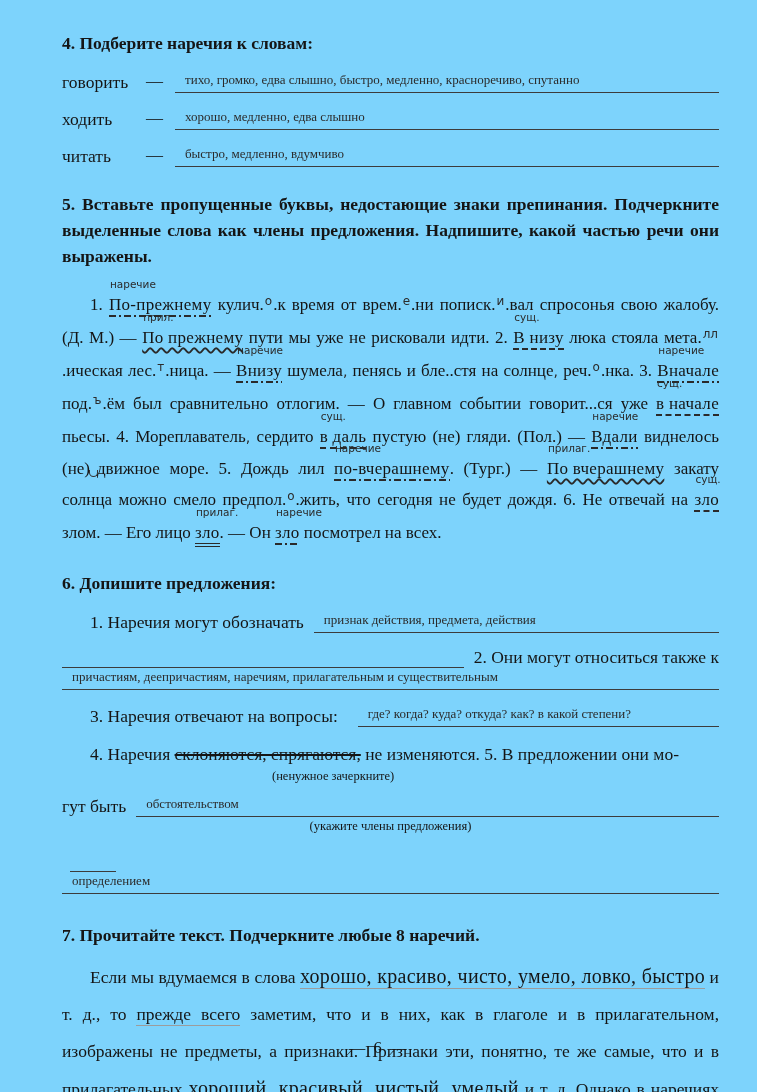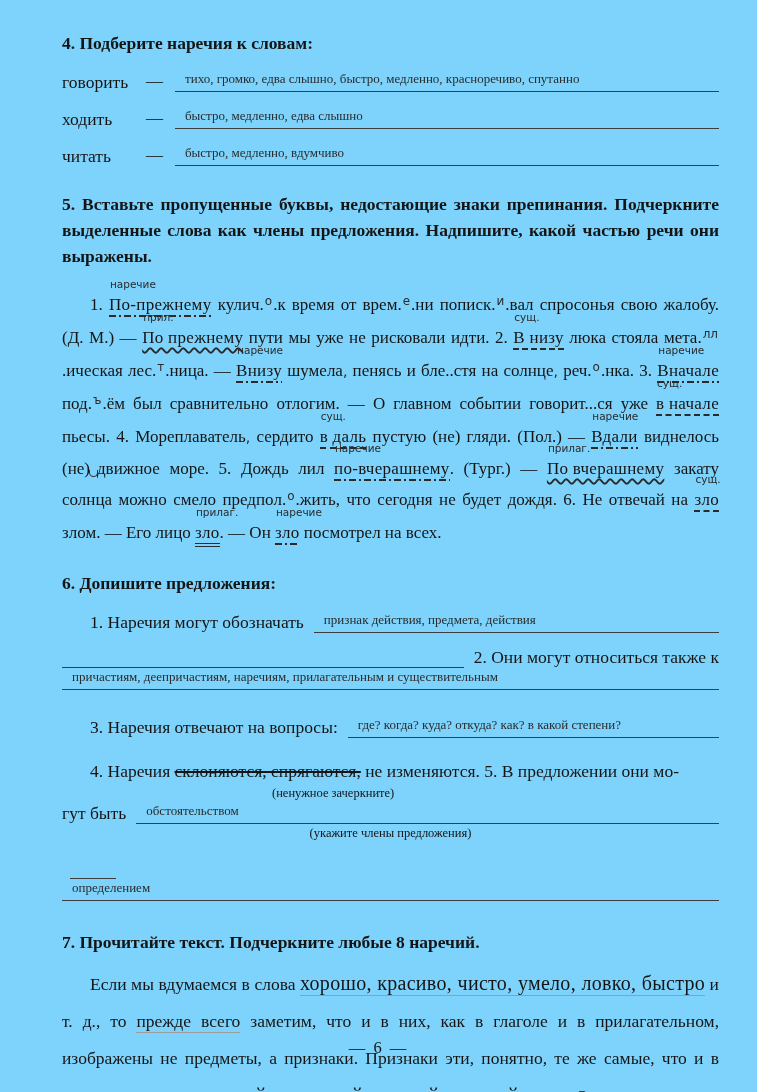--- a/index.html
+++ b/index.html
@@ -5,21 +5,21 @@
   * { box-sizing: border-box; }
   html,body { margin:0; padding:0; background:#ffffff; }
   .page {
     width:757px; height:1092px; background:#7dd3fc; position:relative;
     font-family:"Liberation Serif", serif; color:#151515;
     padding:30px 38px 0 62px; overflow:hidden;
   }
   .ex-title { font-weight:bold; font-size:17.5px; line-height:26px; text-align:justify; }
 
   
-  .ex4-row { display:flex; align-items:center; margin-top:15px; }
+  .ex4-row { display:flex; align-items:flex-end; margin-top:15px; }
   .ex4-word { font-size:17.5px; width:84px; flex:0 0 auto; }
   .ex4-dash { flex:0 0 auto; margin:0 12px 2px 0; font-size:17px; }
   .blank {
     flex:1; border-bottom:1.7px solid #3c3c3c; min-height:20px;
     font-family:Liberation Serif, serif; font-size:13px; color:#2b2b2b;
     padding:0 4px 3px 10px; line-height:1.15;
   }
   .blank.empty { padding:0; }
 
   
@@ -54,27 +54,27 @@
   }
 
   
   .ex6 { margin-top:22px; }
   .ex6-row { display:flex; align-items:center; font-size:17.5px; }
   .ex6-prefix { flex:0 0 auto; padding-right:10px; white-space:nowrap; }
   .ex6-item1 { margin-top:16px; padding-left:28px; }
   .ex6-item2 { margin-top:14px; }
   .ex6-item2 .tail { flex:0 0 auto; padding-left:10px; white-space:nowrap; }
   .ex6-answerline { margin-top:2px; }
-  .ex6-item3 { margin-top:27px; padding-left:28px; }
-  .ex6-par { font-size:17.5px; line-height:27px; text-align:justify; margin-top:20px; padding-left:28px; text-indent:0; }
+  .ex6-item3 { margin-top:16px; padding-left:28px;gap:10px; }
+  .ex6-par { font-size:17.5px; line-height:27px; text-align:justify; margin-top:14px; padding-left:28px; text-indent:0; }
   .strike { text-decoration:line-through; text-decoration-thickness:1.5px; }
   .note { font-size:12.5px; line-height:15px; }
   .note1 { margin:1px 0 0 210px; }
   .note2 { margin:2px 0 0 0; text-align:center; }
-  .ex6-item5 { margin-top:2px; }
+  .ex6-item5 { margin-top:12px; }
   .ex6-item6 { margin-top:18px; font-size:17.5px; display:flex; align-items:flex-end; }
   .short-blank { flex:0 0 46px; border-bottom:1.7px solid #3c3c3c; height:20px; margin-left:8px; }
 
   
   .ex7 { margin-top:28px; }
   .ex7-par { font-size:17.5px; line-height:37px; text-align:justify; text-indent:28px; margin-top:10px; }
   .emph { font-size:20px; letter-spacing:.3px; }
   .pencil-u { border-bottom:1.6px solid #9c9c9c; padding-bottom:1px; }
 
   .footer {
@@ -90,21 +90,21 @@
   <section>
     <div class="ex-title">4. Подберите наречия к словам:</div>
     <div class="ex4-row">
       <span class="ex4-word">говорить</span>
       <span class="ex4-dash">—</span>
       <span class="blank">тихо, громко, едва слышно, быстро, медленно, красноречиво, спутанно</span>
     </div>
     <div class="ex4-row">
       <span class="ex4-word">ходить</span>
       <span class="ex4-dash">—</span>
-      <span class="blank">быстро, медленно, едва слышно</span>
+      <span class="blank">хорошо, медленно, едва слышно</span>
     </div>
     <div class="ex4-row">
       <span class="ex4-word">читать</span>
       <span class="ex4-dash">—</span>
       <span class="blank">быстро, медленно, вдумчиво</span>
     </div>
   </section>
 
   <section class="ex5">
     <div class="ex-title">5. Вставьте пропущенные буквы, недостающие знаки препинания. Подчеркните выделенные слова как члены предложения. Надпишите, какой частью речи они выражены.</div>

